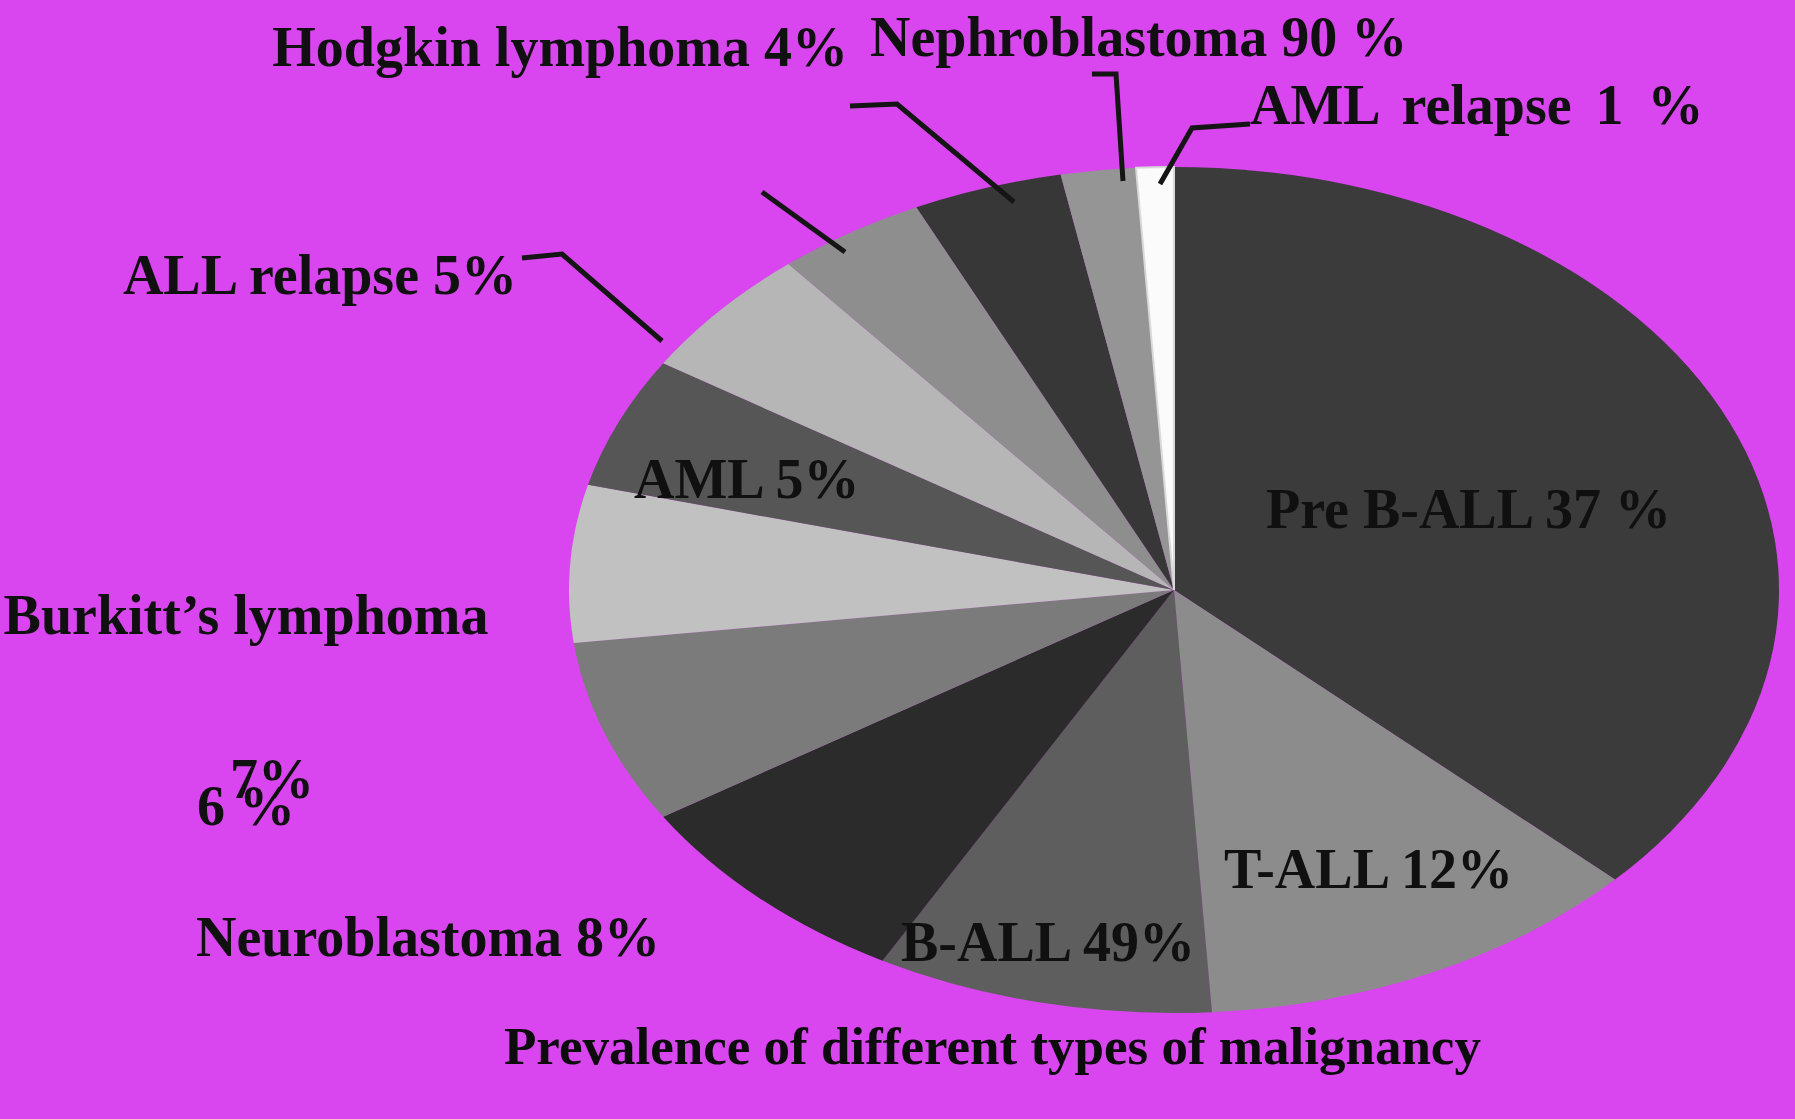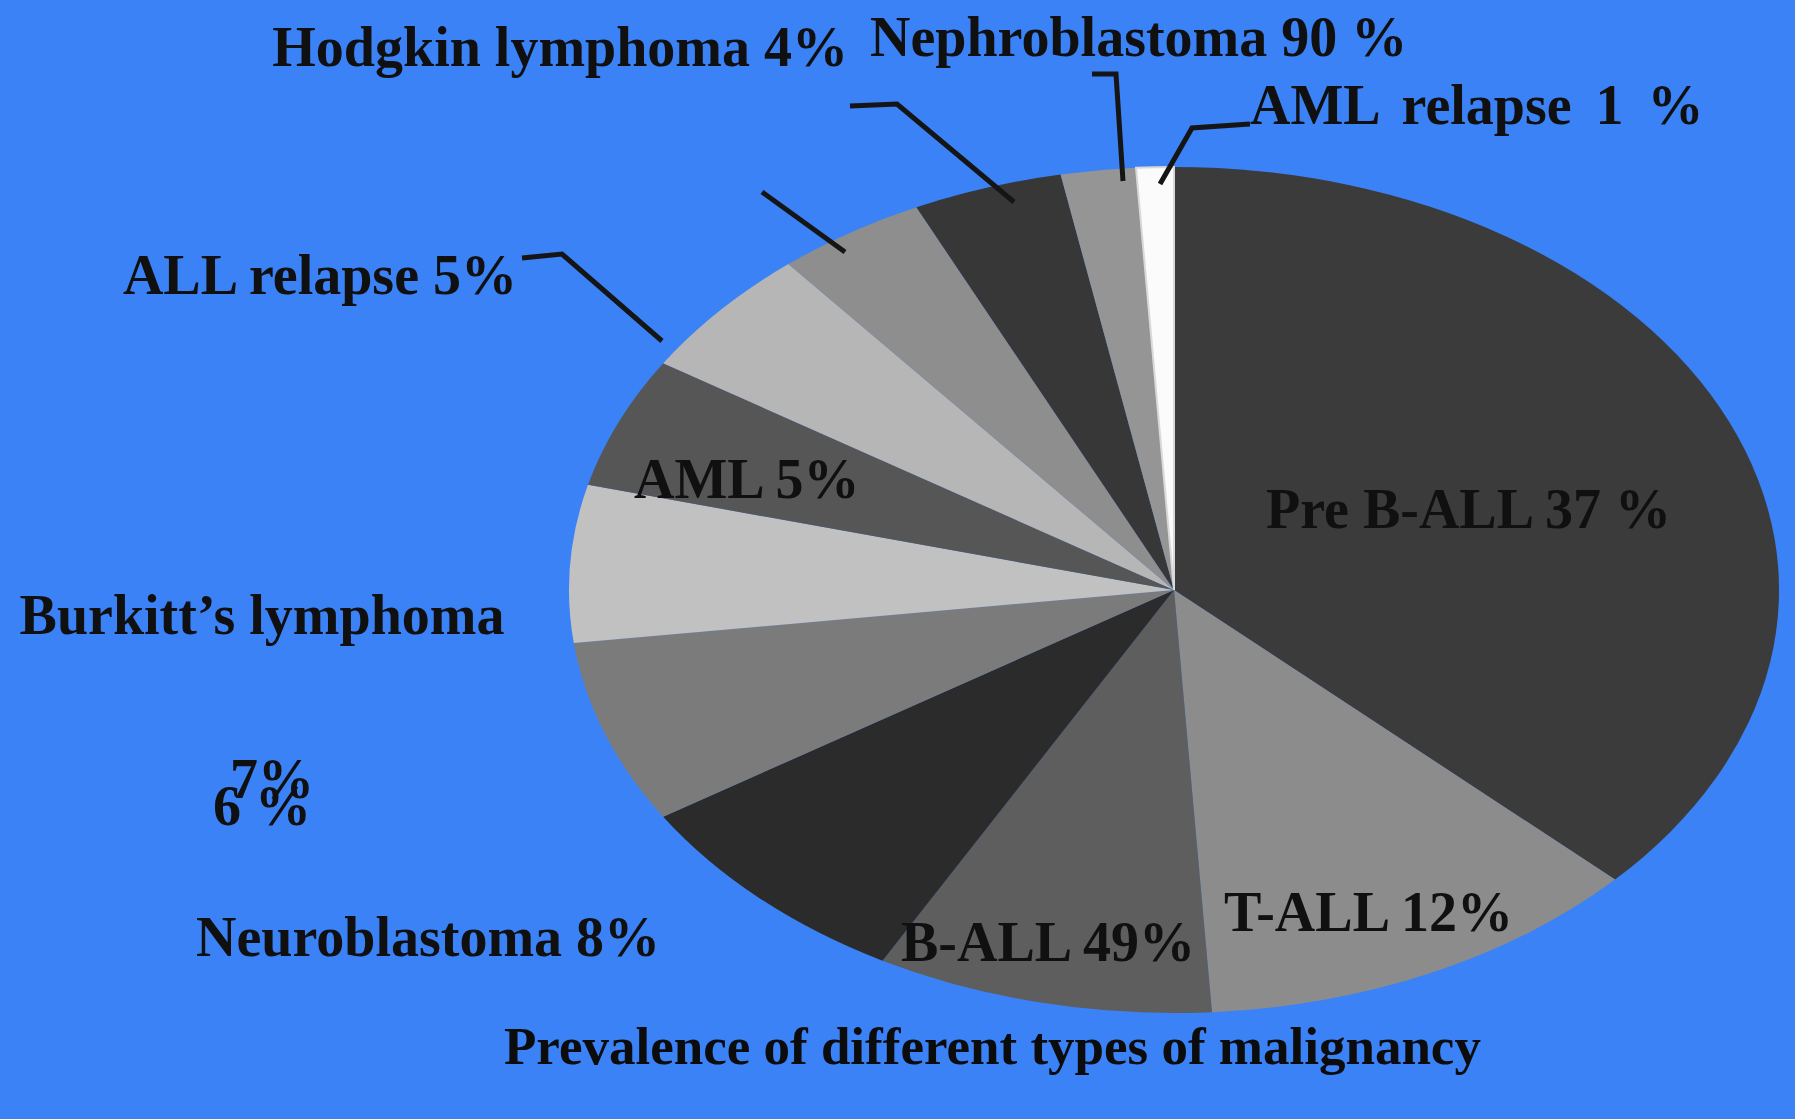--- a/index.html
+++ b/index.html
@@ -1,20 +1,20 @@
 <!DOCTYPE html>
 <html><head>
 <meta charset="utf-8">
 <style>
   html, body { margin: 0; padding: 0; background: #ffffff; }
   #figure {
     position: relative;
     width: 1795px;
     height: 1119px;
-    background: #3b82f6;
+    background: #d946ef;
     overflow: hidden;
     font-family: "Liberation Serif", "DejaVu Serif", serif;
     color: #101010;
   }
   #pie-svg { position: absolute; left: 0; top: 0; width: 1795px; height: 1119px; }
   .lbl {
     position: absolute;
     font-size: 56px;
     font-weight: 600;
     line-height: 1.14;
@@ -22,25 +22,25 @@
     white-space: pre-wrap;
     letter-spacing: 0px;
   }
   .lbl.center2 { text-align: center; }
   #lbl-hodgkin        { right: 947px;  top: 16px;  white-space: nowrap; }
   #lbl-nephroblastoma { left: 870px;   top: 6px;   white-space: nowrap; }
   #lbl-aml-relapse    { left: 1250px;  top: 74px;  white-space: nowrap; word-spacing: 10px; }
   #lbl-b-lymphoblastic{ right: 899px;  top: 114px; white-space: nowrap; }
   #lbl-all-relapse    { right: 1278px; top: 244px; white-space: nowrap; }
   #lbl-aml            { left: 634px;   top: 448px; white-space: nowrap; }
-  #lbl-burkitt        { left: 0px;     top: 456px; width: 492px; padding-left: 16px; }
+  #lbl-burkitt        { left: 0px;     top: 456px; width: 492px; }
   #lbl-soft-tissue    { left: 28px;    top: 620px; width: 488px; }
   #lbl-neuroblastoma  { left: 196px;   top: 906px; white-space: nowrap; }
   #lbl-b-all          { left: 901px;   top: 911px; white-space: nowrap; }
-  #lbl-t-all          { left: 1224px;  top: 881px; white-space: nowrap; font-family: Liberation Serif, serif; }
+  #lbl-t-all          { left: 1224px;  top: 838px; white-space: nowrap; font-family: Liberation Serif, serif; }
   #lbl-pre-b-all      { left: 1266px;  top: 478px; white-space: nowrap; font-family: Liberation Serif, serif; }
   #caption {
     position: absolute;
     left: 504px; top: 1016px;
     font-size: 53px;
     font-weight: 700;
     white-space: nowrap;
     color: #0c0c0c;
   }
   .callout { stroke: #151515; stroke-width: 5; fill: none; stroke-linejoin: miter; }

